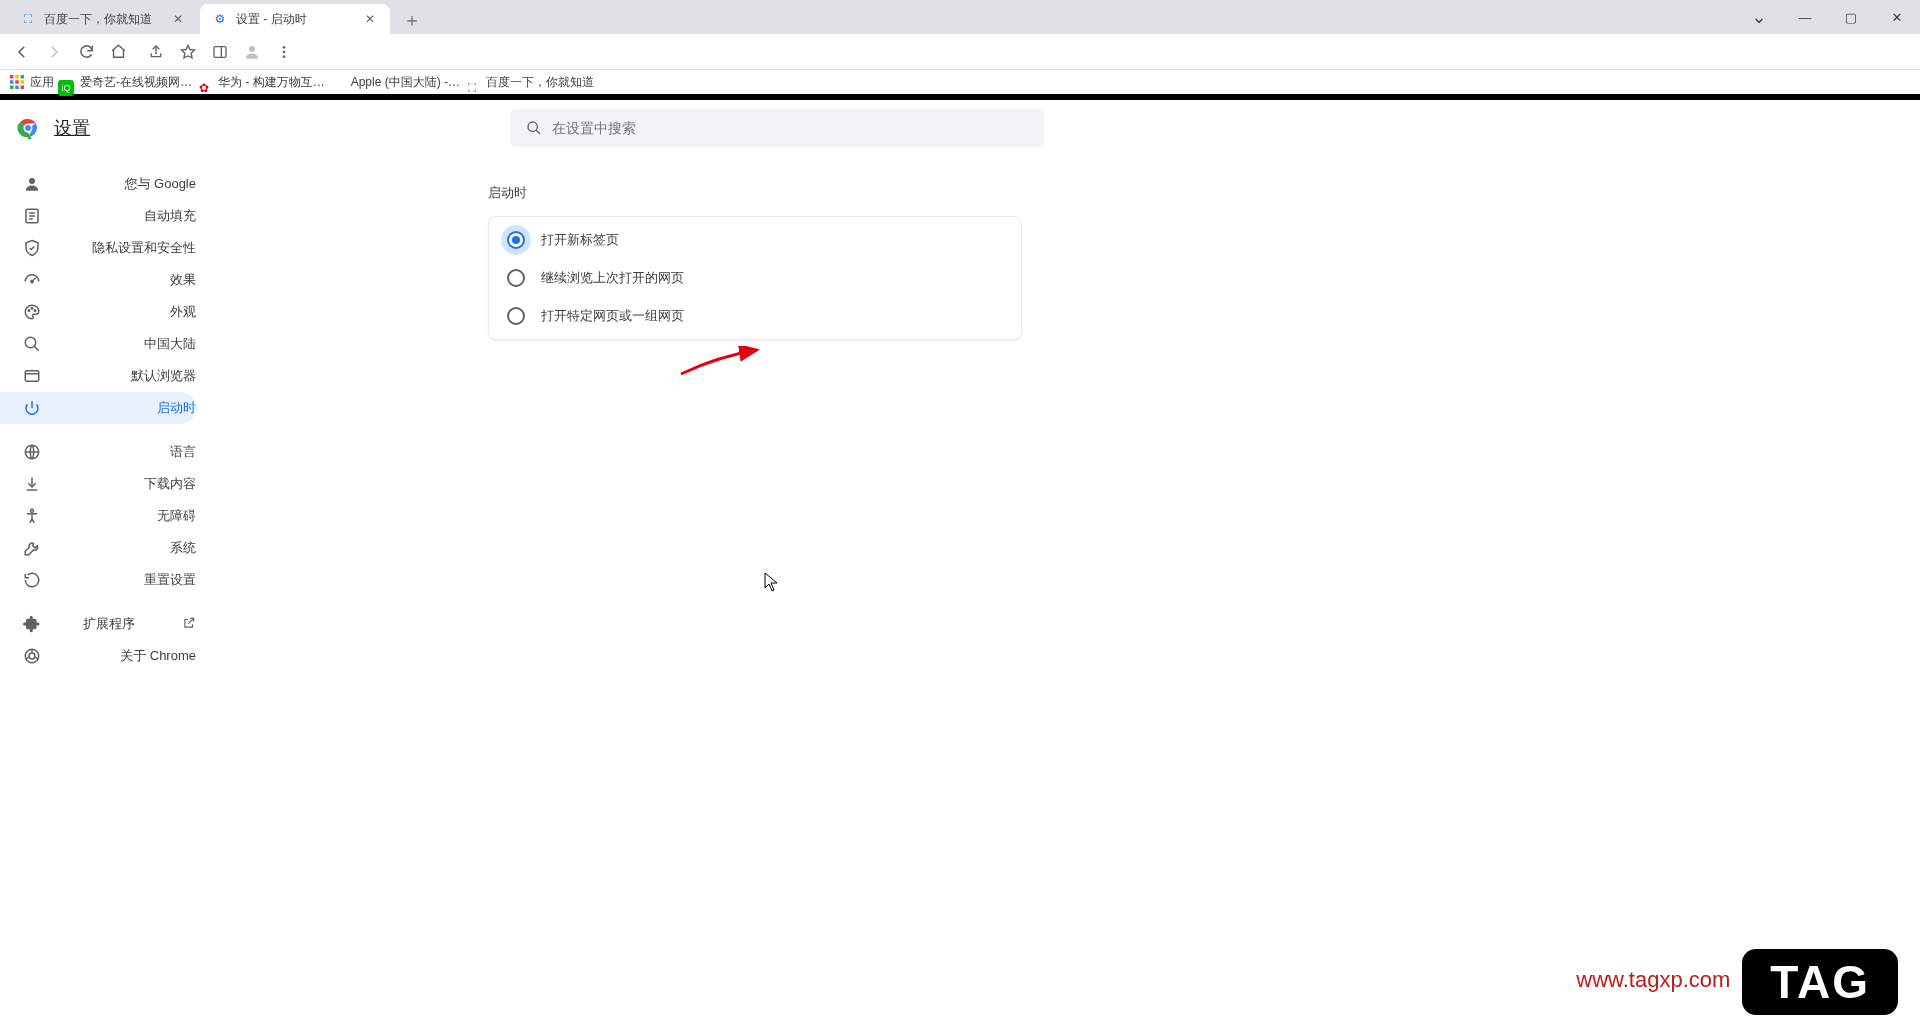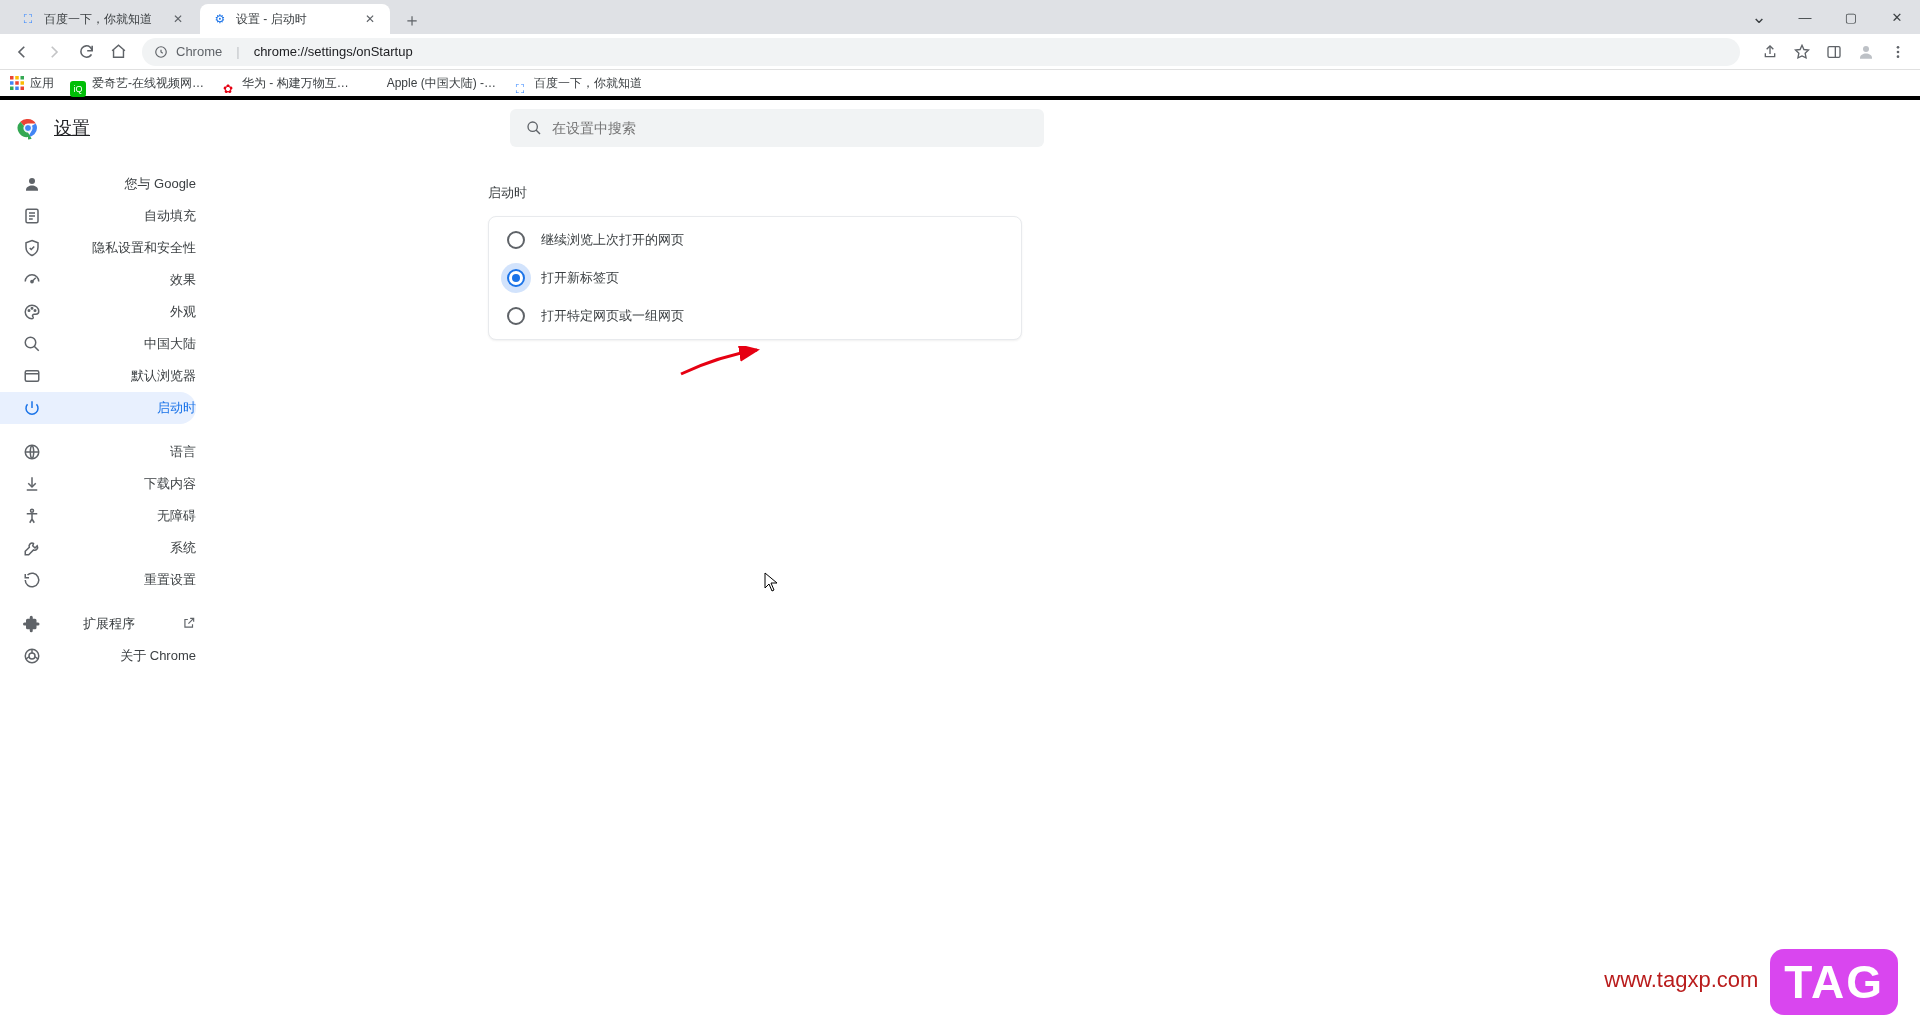--- a/index.html
+++ b/index.html
@@ -22,21 +22,21 @@
   .toolbar { height: 36px; background: #fff; border-bottom: 1px solid #e0e0e0; display: flex; align-items: center; padding: 0 8px; gap: 4px; }
   .toolbar .tbtn { width: 28px; height: 28px; display: flex; align-items: center; justify-content: center; color: #5f6368; border-radius: 50%; cursor: pointer; }
   .toolbar .tbtn.disabled { color: #c3c4c6; }
   .omnibox { flex: 1; height: 28px; background: #f1f3f4; border-radius: 14px; display: flex; align-items: center; padding: 0 12px; margin: 0 6px; gap: 8px; color: #5f6368; font-size: 13px; }
   .omnibox .url-protocol { color: #5f6368; }
   .omnibox .url-path { color: #202124; }
   .omnibox .divider { color: #c0c3c6; margin: 0 6px; }
   .toolbar-right { display: flex; align-items: center; gap: 4px; margin-left: 6px; }
 
   
-  .bookbar { height: 30px; background: #fff; border-bottom: 4px solid #000000; display: flex; align-items: center; padding: 0 10px; gap: 16px; }
+  .bookbar { height: 30px; background: #fff; border-bottom: 6px solid #000000; display: flex; align-items: center; padding: 0 10px; gap: 4px; }
   .book-item { display: flex; align-items: center; gap: 6px; font-size: 12px; color: #3c4043; cursor: pointer; white-space: nowrap; }
   .book-item .bicon { width: 16px; height: 16px; display: flex; align-items: center; justify-content: center; font-size: 12px; margin-top: 12px; }
   .apps-icon { display: inline-block; width: 14px; height: 14px; }
   .apps-icon svg { display: block; }
 
   
   .content { display: flex; height: calc(100% - 34px - 36px - 30px); }
   
   
   .settings-body { flex: 1; display: flex; flex-direction: column; }
@@ -71,21 +71,21 @@
   .red-arrow { position: absolute; left: 423px; top: 190px; pointer-events: none; }
 
   
   .cursor { position: absolute; left: 508px; top: 416px; pointer-events: none; }
 
   
   .watermark { position: absolute; right: 22px; bottom: 20px; display: flex; align-items: center; gap: 12px; }
   .watermark .wm-text { text-align: right; }
   .watermark .wm1 { color: #e60012; font-size: 34px; font-weight: bold; letter-spacing: 2px; }
   .watermark .wm2 { color: #b91c1c; font-size: 22px; margin-top: -4px; }
-  .watermark .tag { background: #d946ef; color: #fff; font-weight: 900; font-size: 46px; padding: 6px 14px; border-radius: 14px; letter-spacing: 2px; }
+  .watermark .tag { background: #000000; color: #fff; font-weight: 900; font-size: 46px; padding: 6px 28px; border-radius: 14px; letter-spacing: 2px; }
 </style>
 </head>
 <body>
 
 <div class="titlebar">
   <div class="tab inactive">
     <span class="favicon" style="color:#3385ff;">⛶</span>
     <span class="tab-title">百度一下，你就知道</span>
     <span class="tab-close">✕</span>
   </div>
@@ -118,29 +118,20 @@
     <svg width="17" height="17" viewBox="0 0 24 24" fill="none" stroke="#5f6368" stroke-width="2.2">
         <path d="M20 11A8 8 0 1 0 12 20a8 8 0 0 0 7-4"></path>
         <path d="M20 4v7h-7"></path>
       </svg>
   </div>
   <div class="tbtn">
     <svg width="17" height="17" viewBox="0 0 24 24" fill="none" stroke="#5f6368" stroke-width="2">
         <path d="M3 11l9-8 9 8"></path>
         <path d="M5 10v10h14V10"></path>
       </svg>
-  </div>
-  <div class="omnibox">
-    <svg width="14" height="14" viewBox="0 0 24 24" fill="none" stroke="#5f6368" stroke-width="2">
-        <circle cx="12" cy="12" r="9"></circle>
-        <path d="M12 8v4l3 2"></path>
-      </svg>
-    <span class="url-protocol">Chrome</span>
-    <span class="divider">|</span>
-    <span class="url-path">chrome://settings/onStartup</span>
   </div>
   <div class="toolbar-right">
     <div class="tbtn">
       <svg width="16" height="16" viewBox="0 0 24 24" fill="none" stroke="#5f6368" stroke-width="2">
           <path d="M12 3v12"></path>
           <path d="M7 8l5-5 5 5"></path>
           <path d="M5 14v5h14v-5"></path>
         </svg>
     </div>
     <div class="tbtn">
@@ -378,31 +369,31 @@
             </span>
           <span>关于 Chrome</span>
         </div>
       </div>
 
       <div class="mainpanel" style="position:relative;">
         <div class="center-col">
           <div class="section-title">启动时</div>
           <div class="card">
             <div class="radio-row">
-              <span class="radio-outer"></span>
-              <span>继续浏览上次打开的网页</span>
-            </div>
-            <div class="radio-row">
               <span class="radio-outer sel">
                   <span class="radio-inner"></span>
                 </span>
               <span>打开新标签页</span>
             </div>
             <div class="radio-row">
               <span class="radio-outer"></span>
+              <span>继续浏览上次打开的网页</span>
+            </div>
+            <div class="radio-row">
+              <span class="radio-outer"></span>
               <span>打开特定网页或一组网页</span>
             </div>
           </div>
         </div>
 
         <svg class="red-arrow" width="90" height="32" viewBox="0 0 90 32">
           <defs>
               <marker id="ah" markerWidth="8" markerHeight="8" refX="6" refY="3" orient="auto">
                 <path d="M0 0L7 3L0 6z" fill="#e60012"></path>
               </marker>

